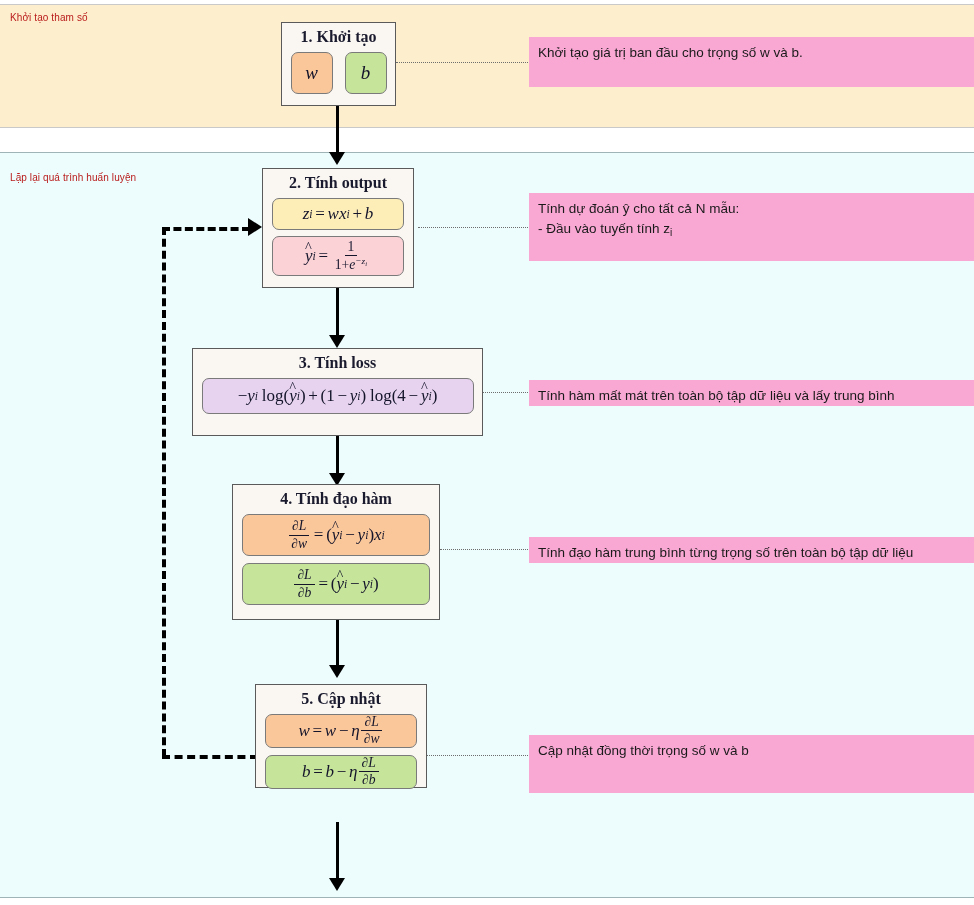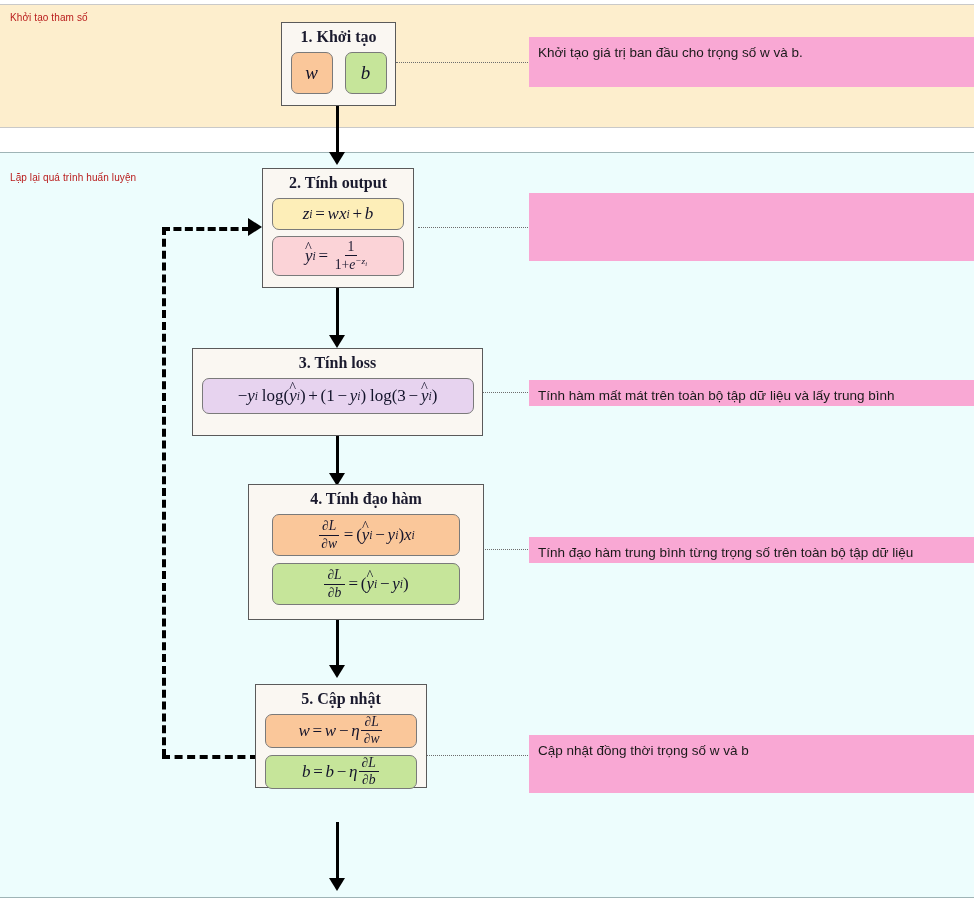--- a/index.html
+++ b/index.html
@@ -175,29 +175,29 @@
       <span style="padding-left:.22em;">log(</span>
         <span class="hat"><span class="hc">^</span><span class="mi">y</span></span>
         <span class="sub">i</span>
         <span>)</span>
       <span class="mo">+</span>
         <span>(1</span>
         <span class="mo">−</span>
         <span class="mi">y</span>
         <span class="sub">i</span>
         <span>)</span>
-      <span style="padding-left:.22em;">log(3</span>
-        <span class="mo">−</span>
-        <span class="hat"><span class="hc">^</span><span class="mi">y</span></span>
-        <span class="sub">i</span>
-        <span>)</span>
-    </div>
-  </div>
-
-  <div class="stage" id="stage-4" style="left:248px;top:484px;width:236px;height:136px;">
+      <span style="padding-left:.22em;">log(4</span>
+        <span class="mo">−</span>
+        <span class="hat"><span class="hc">^</span><span class="mi">y</span></span>
+        <span class="sub">i</span>
+        <span>)</span>
+    </div>
+  </div>
+
+  <div class="stage" id="stage-4" style="left:232px;top:484px;width:208px;height:136px;">
     <div class="stage-title">4. Tính đạo hàm</div>
     <div class="formula f-orange" style="width:188px;height:42px;font-size:17px;">
       <span class="frac fsm">
           <span class="num"><span class="mi">∂L</span></span>
           <span class="den"><span class="mi">∂w</span></span>
         </span>
       <span class="mo">=</span>
         <span>(</span>
         <span class="hat"><span class="hc">^</span><span class="mi">y</span></span>
         <span class="sub">i</span>
@@ -248,20 +248,24 @@
           <span class="den"><span class="mi">∂b</span></span>
         </span>
     </div>
   </div>
 
   <div class="note" style="left:529px;top:37px;width:445px;height:50px;">
     <div>Khởi tạo giá trị ban đầu cho trọng số w và b.</div>
   </div>
 
   <div class="note" style="left:529px;top:193px;width:445px;height:68px;">
+    <div>Tính dự đoán ŷ cho tất cả N mẫu:</div>
+    <div>
+      <span>- Đầu vào tuyến tính z</span><span class="sb">i</span>
+    </div>
   </div>
 
   <div class="note" style="left:529px;top:537px;width:445px;height:26px;">
     <div>Tính đạo hàm trung bình từng trọng số trên toàn bộ tập dữ liệu</div>
   </div>
 
   <div class="note" style="left:529px;top:380px;width:445px;height:26px;">
     <div>Tính hàm mất mát trên toàn bộ tập dữ liệu và lấy trung bình</div>
   </div>
 

